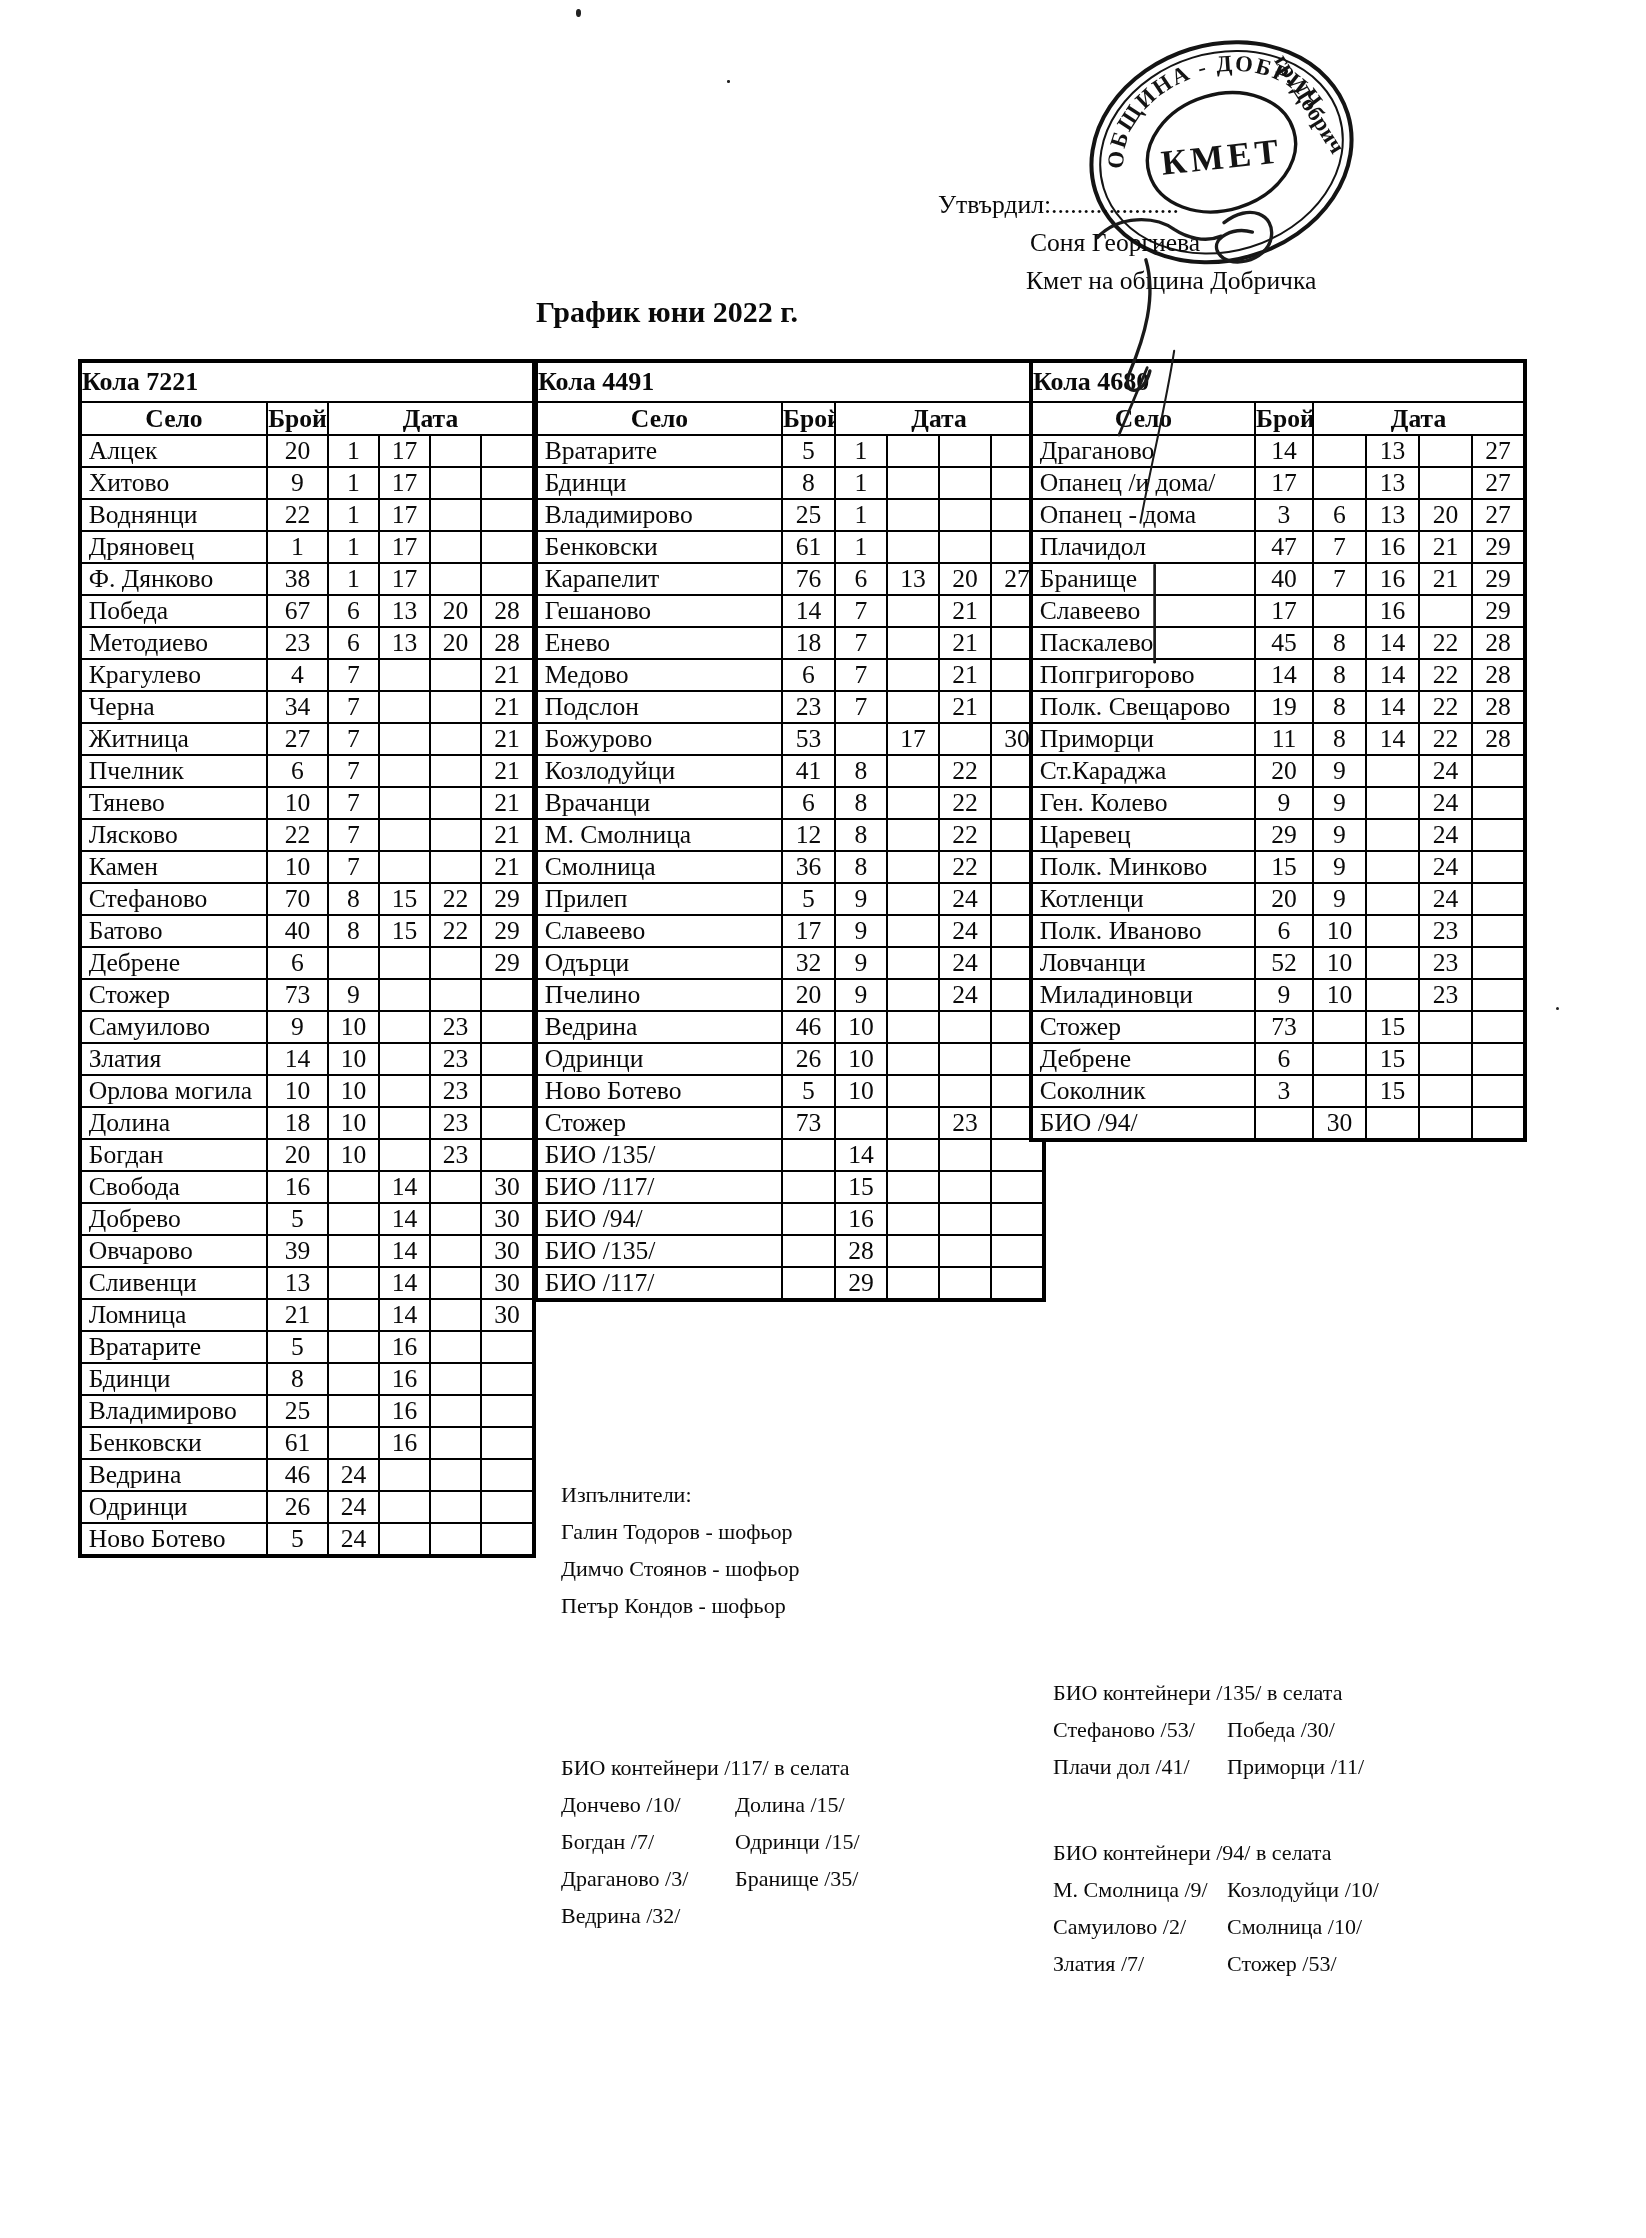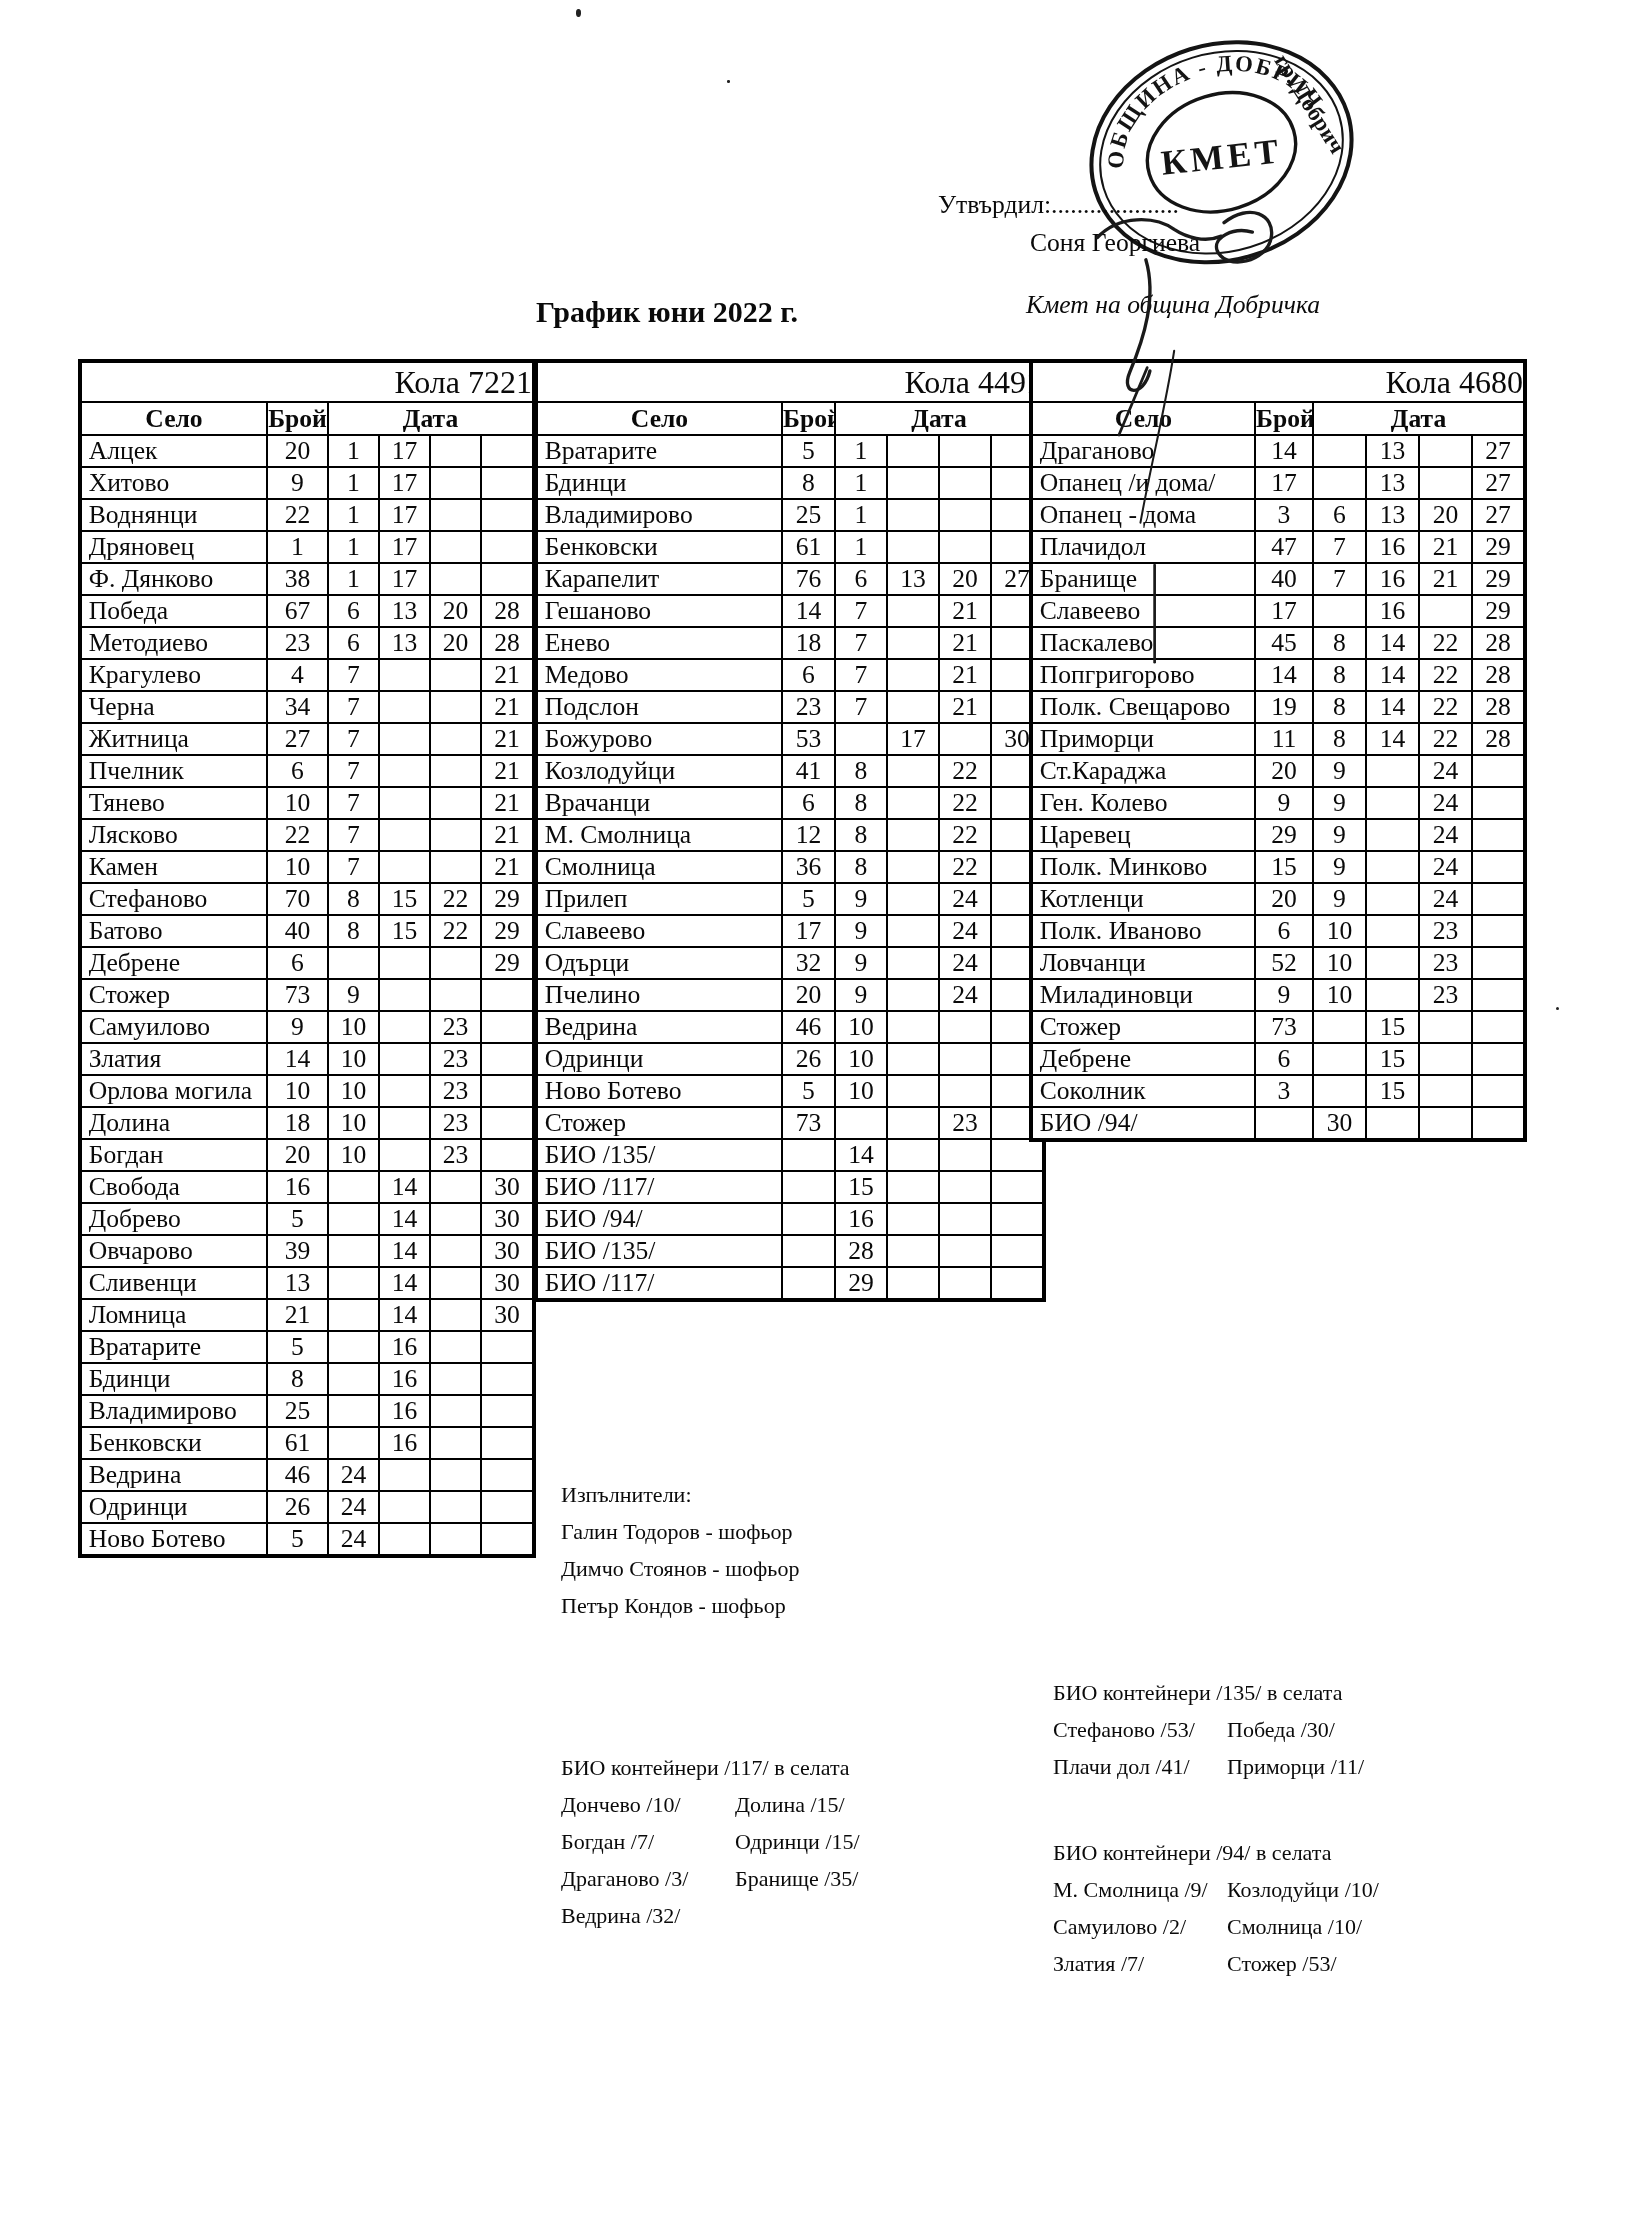--- a/index.html
+++ b/index.html
@@ -7,30 +7,30 @@
     position:relative;
     width:1646px;height:2239px;
     background:#ffffff;
     font-family:"Liberation Serif","DejaVu Serif",serif;
     color:#0a0a0a;
     overflow:hidden;
   }
   
   .approval{position:absolute;left:938px;top:186px;font-size:25.6px;line-height:38px;white-space:nowrap;}
   .approval .name{margin-left:92px;}
-  .approval .role{margin-left:88px;font-style:italic;margin-top:24px;}
+  .approval .role{margin-left:88px;}
   
   .doc-title{position:absolute;left:536px;top:295px;font-size:30px;font-weight:bold;white-space:nowrap;}
   
   table.sched{position:absolute;top:359px;border-collapse:collapse;table-layout:fixed;border:4px solid #000;background:#fff;}
   #t1{left:78px;width:455px;}
   #t2{left:534px;width:507px;}
   #t3{left:1029px;width:493px;}
   table.sched th,table.sched td{border:2.7px solid #000;overflow:hidden;white-space:nowrap;padding:0;vertical-align:middle;}
-  table.sched tr.kola th{height:38px;font-size:32px;font-weight:normal;text-align:right;}
+  table.sched tr.kola th{height:38px;font-size:26px;font-weight:bold;text-align:left;}
   table.sched tr.colhead th{height:31px;font-size:25.6px;font-weight:bold;text-align:center;}
   #t1 tbody tr,#t2 tbody tr{height:32px;}
   #t3 tbody tr{height:30px;}
   table.sched td.village{font-size:25.6px;text-align:left;padding-left:6.7px;}
   table.sched td.num{font-size:25.6px;text-align:center;}
   
   .textblock{position:absolute;font-size:22px;line-height:37px;white-space:nowrap;}
   #executors{left:561px;top:1476px;}
   #bio135{left:1053px;top:1674px;}
   #bio117{left:561px;top:1749px;}

